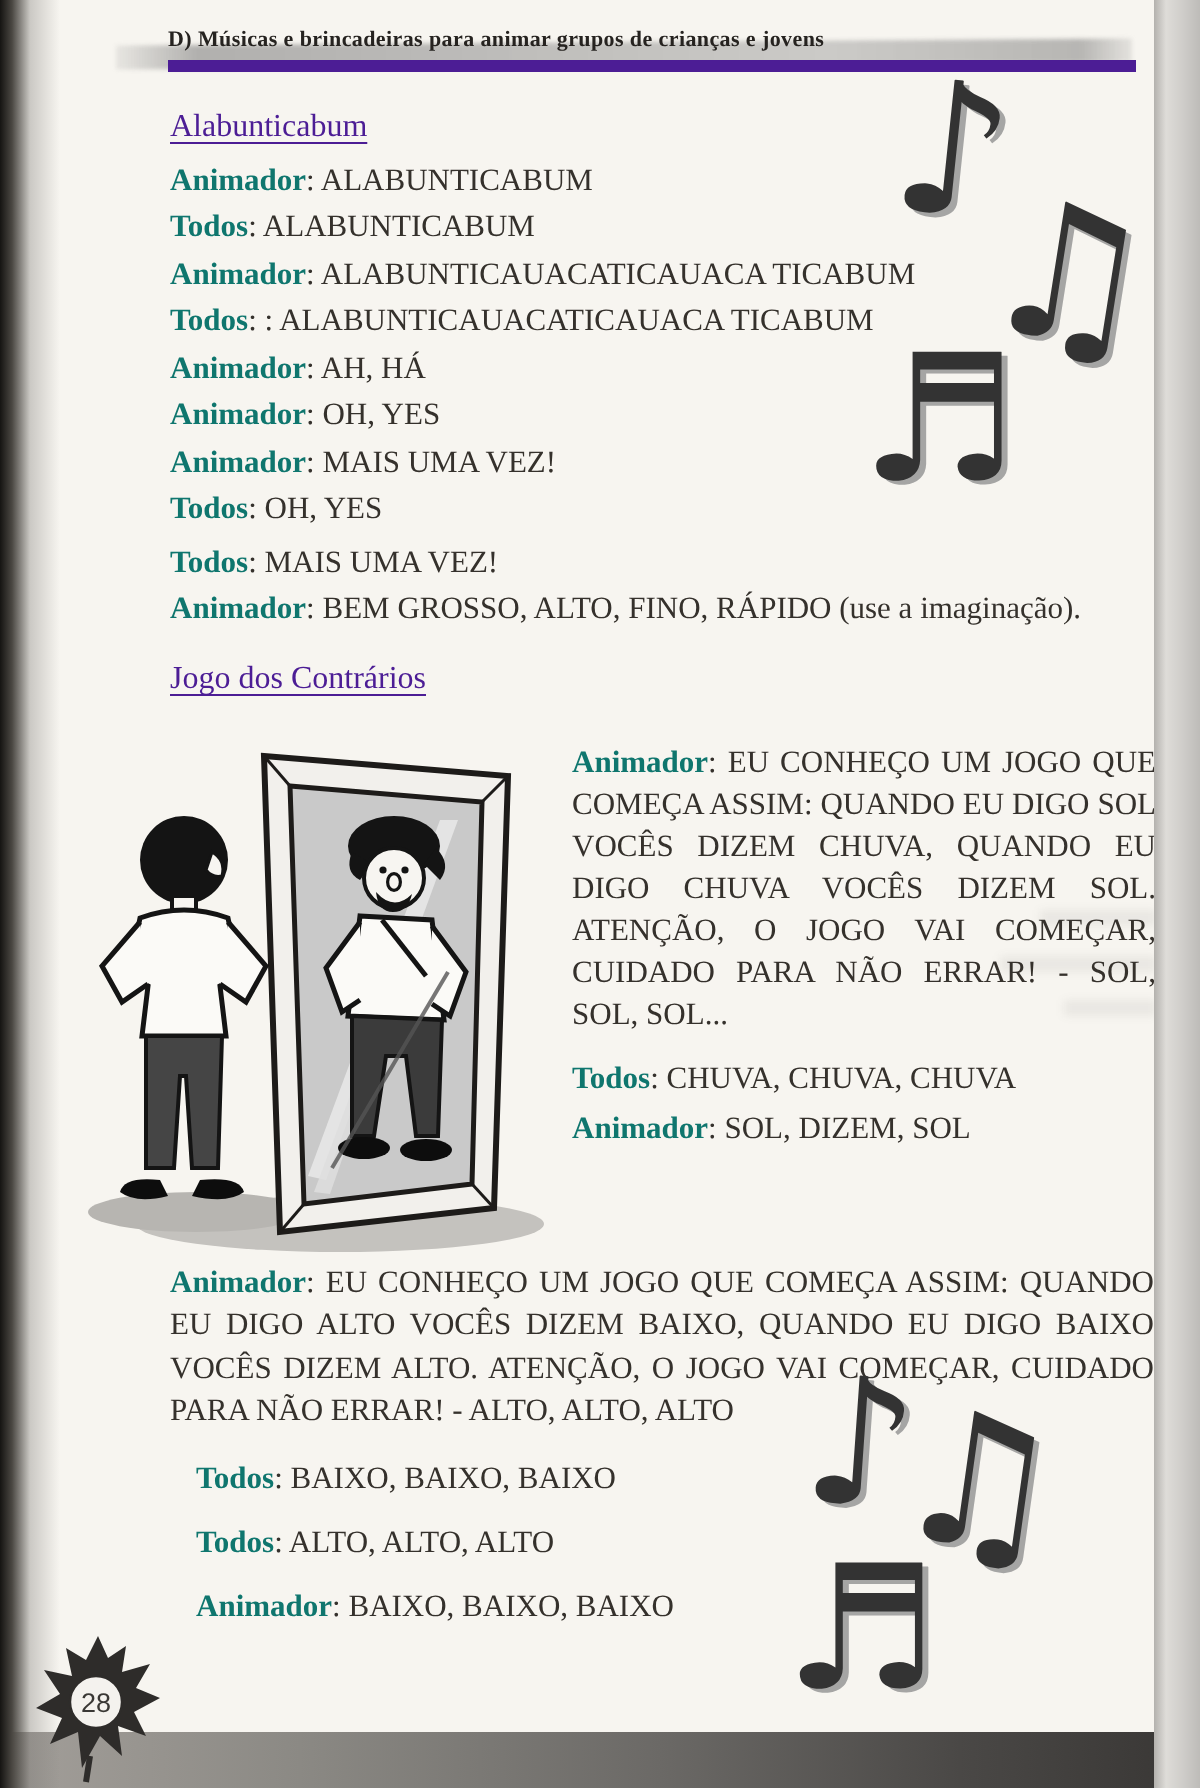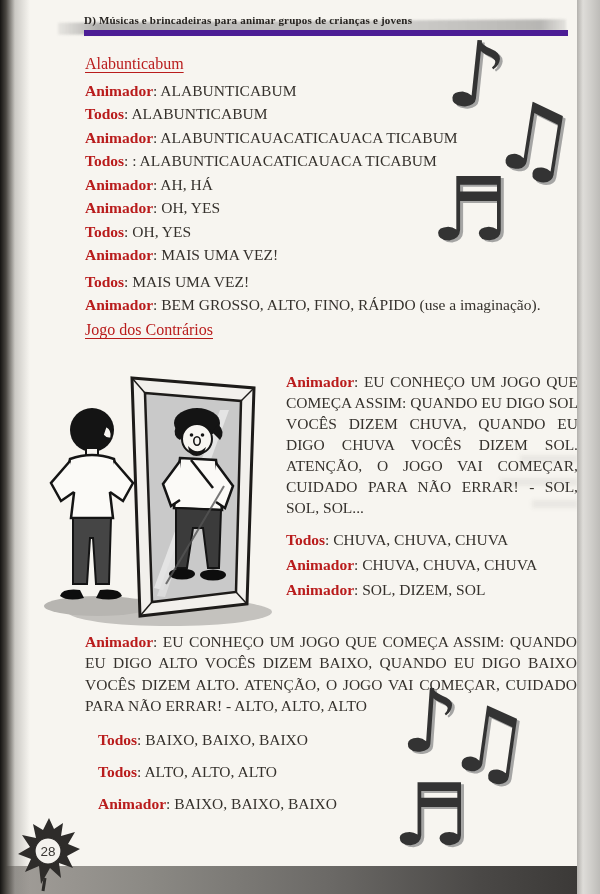--- a/index.html
+++ b/index.html
@@ -13,26 +13,26 @@
   .band-bottom{position:absolute;left:0;right:0;top:866px;height:28px;z-index:7;
     background:linear-gradient(90deg,#a39f9a 0%,#8b8984 25%,#6b6966 55%,#4a4846 80%,#383634 100%);}
   
   .title-streak{position:absolute;left:58px;top:21px;width:508px;height:12px;z-index:1;
     background:linear-gradient(90deg,rgba(120,120,120,.12),rgba(120,120,120,.55) 8%,rgba(150,150,150,.45) 70%,rgba(120,120,120,.5) 95%,rgba(120,120,120,.15));
     filter:blur(1px);transform:rotate(-.4deg);}
   .title{position:absolute;left:84px;top:14px;width:484px;z-index:2;font-weight:bold;font-size:11px;
     letter-spacing:.2px;color:#262320;border-bottom:6px solid #4c1d95;padding-bottom:4px;}
   
   .sec{position:absolute;z-index:2;}
-  .hd{font-size:16px;margin:0 0 9px;color:#b91c1c;text-decoration:underline;text-underline-offset:3px;}
+  .hd{font-size:16px;margin:0 0 9px;color:#4c1d95;text-decoration:underline;text-underline-offset:3px;}
   .line{margin:0 0 5.2px;font-size:15.5px;line-height:1.18;white-space:nowrap;}
-  .lbl{font-weight:bold;color:#b91c1c;}
+  .lbl{font-weight:bold;color:#0f766e;}
   .just{text-align:justify;line-height:1.36;margin:0;font-size:15.5px;}
   #sec1{left:85px;top:55px;width:484px;}
-  #sec2-head{left:85px;top:321px;}
+  #sec2-head{left:85px;top:331px;}
   #rightcol{left:286px;top:371px;width:292px;}
   #rightcol .dialog{margin-top:12px;}
   #rightcol .dialog .line{margin-bottom:7px;}
   #para2{left:85px;top:631px;width:492px;line-height:1.38;}
   #dialog2{left:98px;top:731px;}
   #dialog2 .line{margin-bottom:13.5px;}
   
   .note{position:absolute;z-index:3;font-family:"DejaVu Sans", sans-serif;color:#333;line-height:1;
         text-shadow:3px 2px 0 rgba(150,150,150,.85);}
   #note1{left:447px;top:30px;font-size:92px;transform:rotate(6deg);}
@@ -57,22 +57,22 @@
   <div class="title">D) Músicas e brincadeiras para animar grupos de crianças e jovens</div>
 
   <div class="sec" id="sec1">
     <p class="hd">Alabunticabum</p>
     <p class="line"><span class="lbl">Animador</span><span>: ALABUNTICABUM</span></p>
     <p class="line"><span class="lbl">Todos</span><span>: ALABUNTICABUM</span></p>
     <p class="line"><span class="lbl">Animador</span><span>: ALABUNTICAUACATICAUACA TICABUM</span></p>
     <p class="line"><span class="lbl">Todos</span><span>: : ALABUNTICAUACATICAUACA TICABUM</span></p>
     <p class="line"><span class="lbl">Animador</span><span>: AH, HÁ</span></p>
     <p class="line"><span class="lbl">Animador</span><span>: OH, YES</span></p>
+    <p class="line"><span class="lbl">Animador</span><span>: MAIS UMA VEZ!</span></p>
     <p class="line"><span class="lbl">Todos</span><span>: OH, YES</span></p>
-    <p class="line"><span class="lbl">Animador</span><span>: MAIS UMA VEZ!</span></p>
     <p class="line" style="margin-top:8px"><span class="lbl">Todos</span><span>: MAIS UMA VEZ!</span></p>
     <p class="line"><span class="lbl">Animador</span><span>: BEM GROSSO, ALTO, FINO, RÁPIDO (use a imaginação).</span></p>
   </div>
 
   <div class="sec" id="sec2-head">
     <p class="hd">Jogo dos Contrários</p>
   </div>
 
   <svg id="illus" viewBox="0 0 242 266">
     <ellipse cx="130" cy="246" rx="102" ry="14" fill="#c4c2be"></ellipse>
@@ -115,21 +115,20 @@
       <path d="M33 152 L71 152 L69 218 L56 218 L53 172 L50 172 L47 218 L33 218 Z" fill="#454545" stroke="#141414" stroke-width="2"></path>
       <path d="M40 224 q-18 -2 -20 6 q8 6 24 2 Z" fill="#0d0d0d"></path>
       <path d="M60 224 q20 -2 22 6 q-8 6 -26 2 Z" fill="#0d0d0d"></path>
     </g>
   </svg>
 
   <div class="sec" id="rightcol">
     <p class="just"><span class="lbl">Animador</span><span>: EU CONHEÇO UM JOGO QUE COMEÇA ASSIM: QUANDO EU DIGO SOL VOCÊS DIZEM CHUVA, QUANDO EU DIGO CHUVA VOCÊS DIZEM SOL. ATENÇÃO, O JOGO VAI COMEÇAR, CUIDADO PARA NÃO ERRAR! - SOL, SOL, SOL...</span></p>
     <div class="dialog">
       <p class="line"><span class="lbl">Todos</span><span>: CHUVA, CHUVA, CHUVA</span></p>
-      <p class="line"><span class="lbl">Animador</span><span>: CHUVA, CHUVA, CHUVA</span></p>
       <p class="line"><span class="lbl">Animador</span><span>: SOL, DIZEM, SOL</span></p>
     </div>
   </div>
 
   <div class="sec just" id="para2">
     <span class="lbl">Animador</span><span>: EU CONHEÇO UM JOGO QUE COMEÇA ASSIM: QUANDO EU DIGO ALTO VOCÊS DIZEM BAIXO, QUANDO EU DIGO BAIXO VOCÊS DIZEM ALTO. ATENÇÃO, O JOGO VAI COMEÇAR, CUIDADO PARA NÃO ERRAR! - ALTO, ALTO, ALTO</span>
   </div>
 
   <div class="sec" id="dialog2">
     <p class="line"><span class="lbl">Todos</span><span>: BAIXO, BAIXO, BAIXO</span></p>

